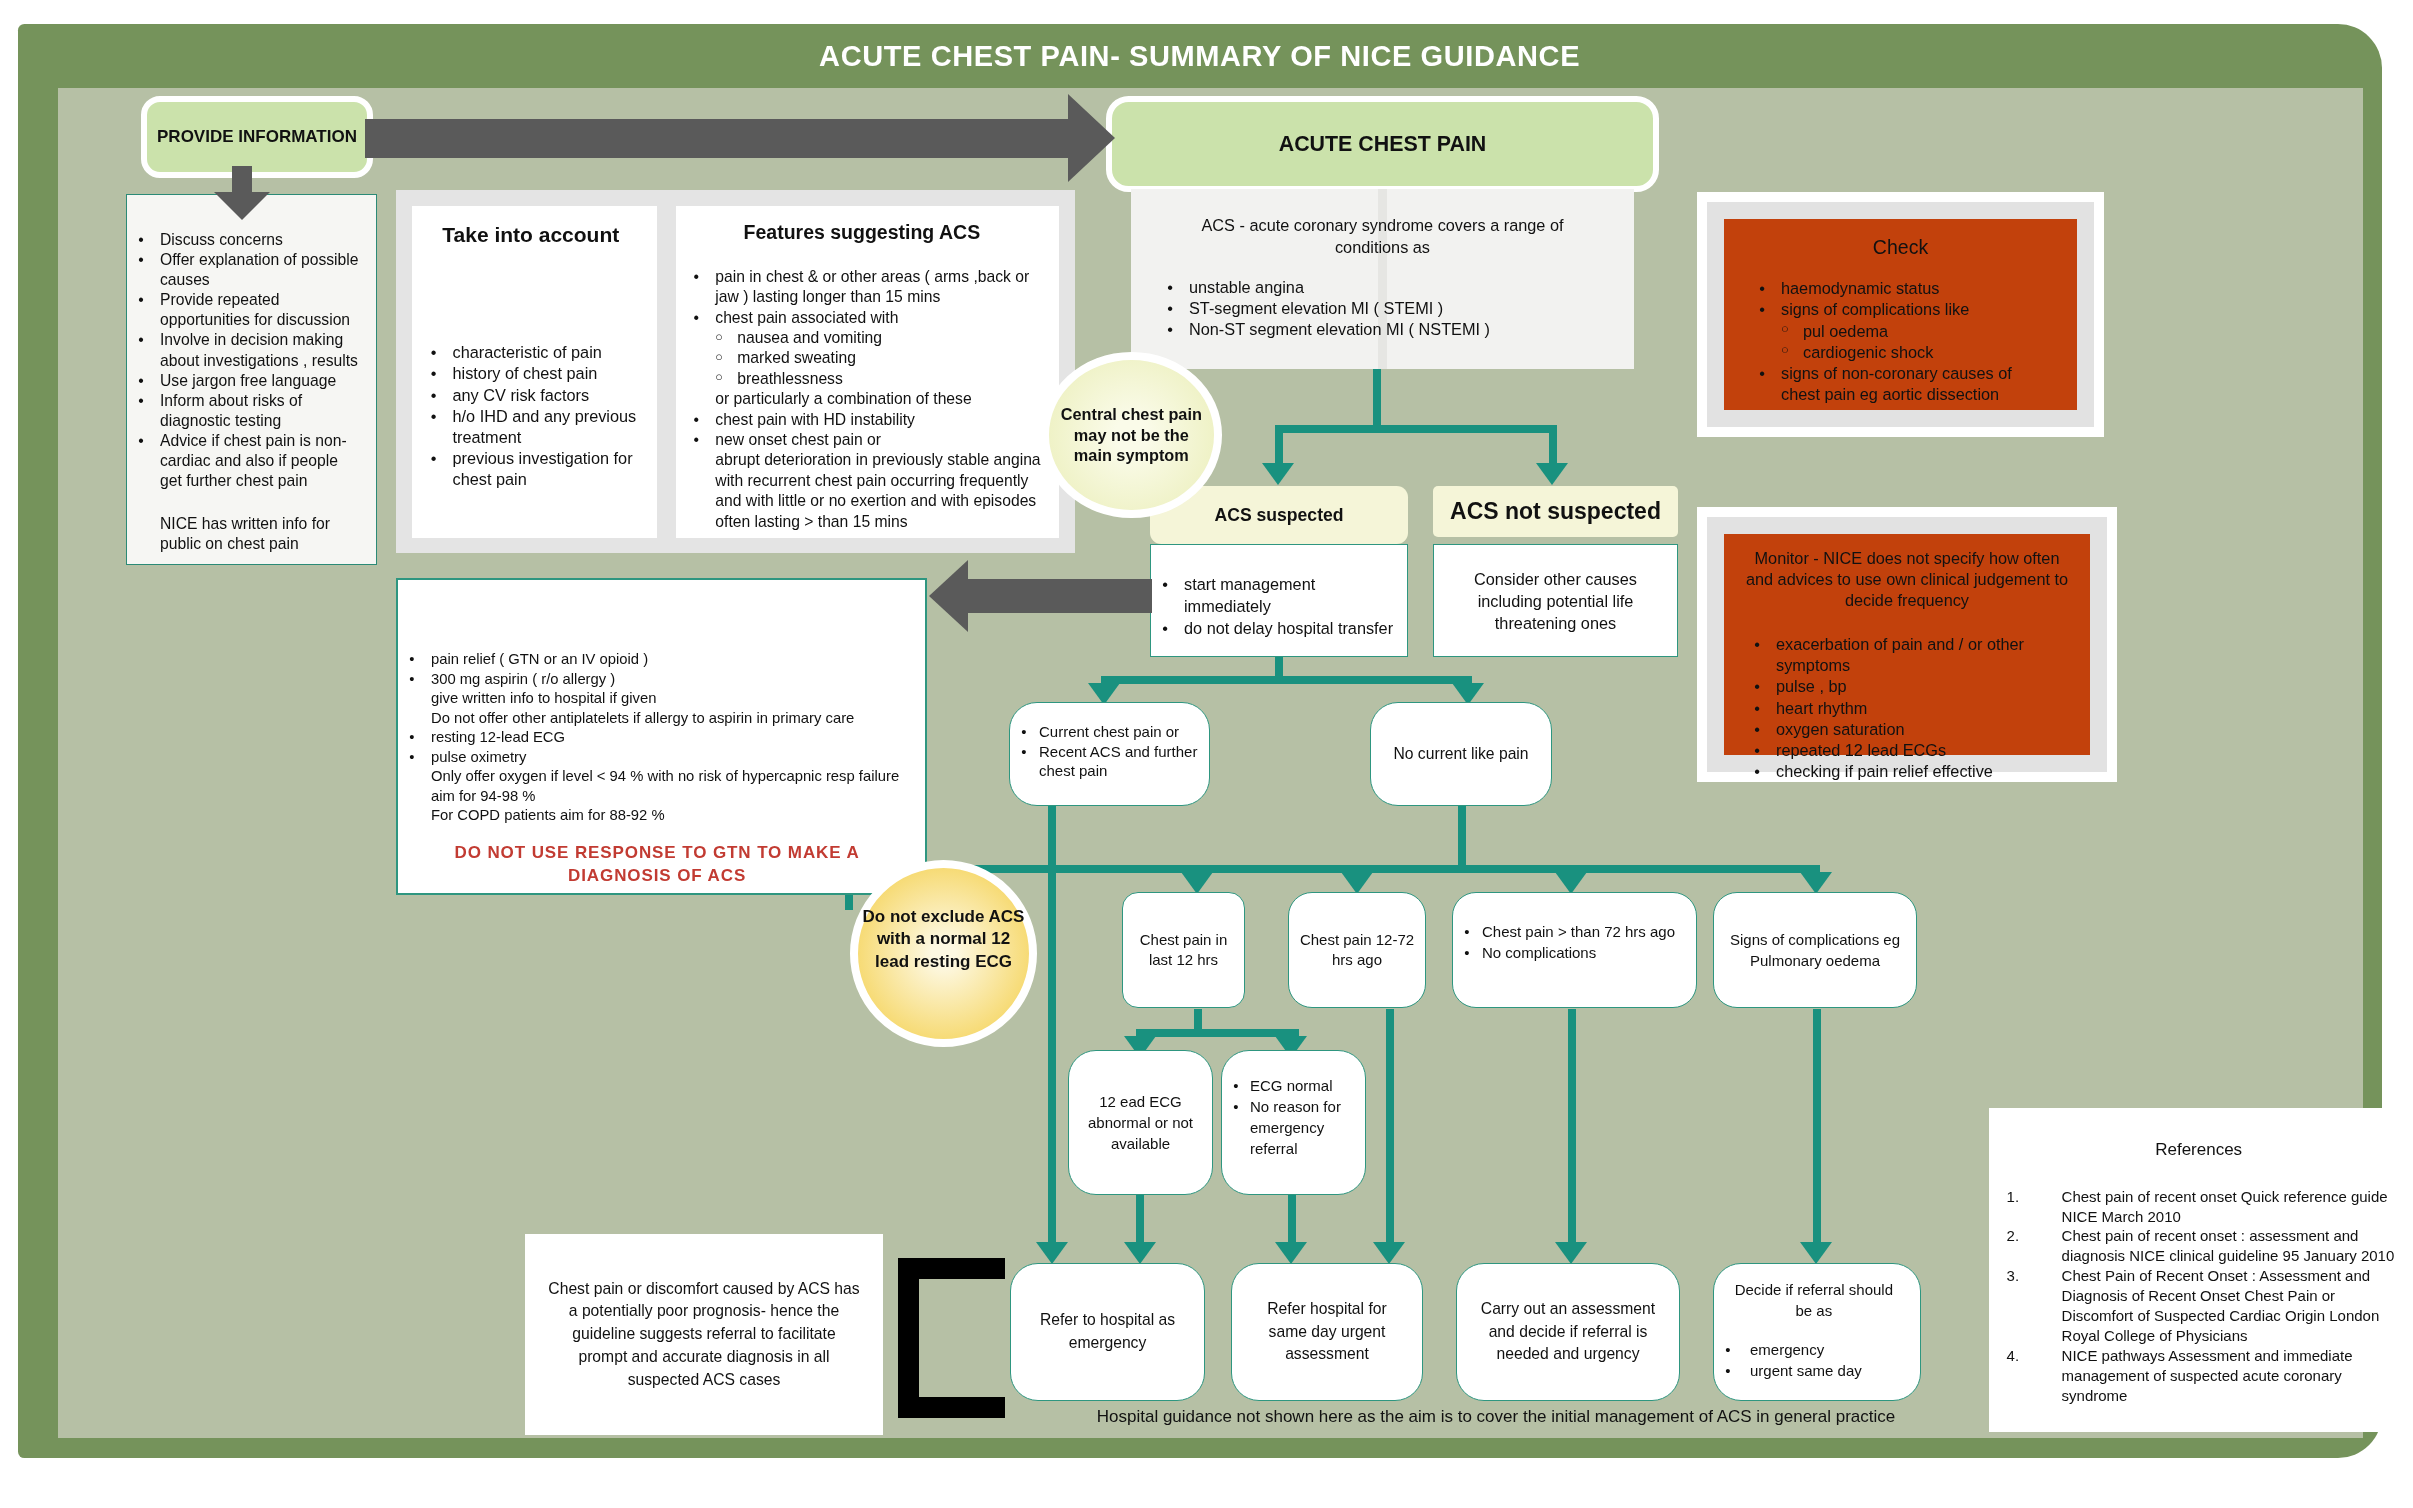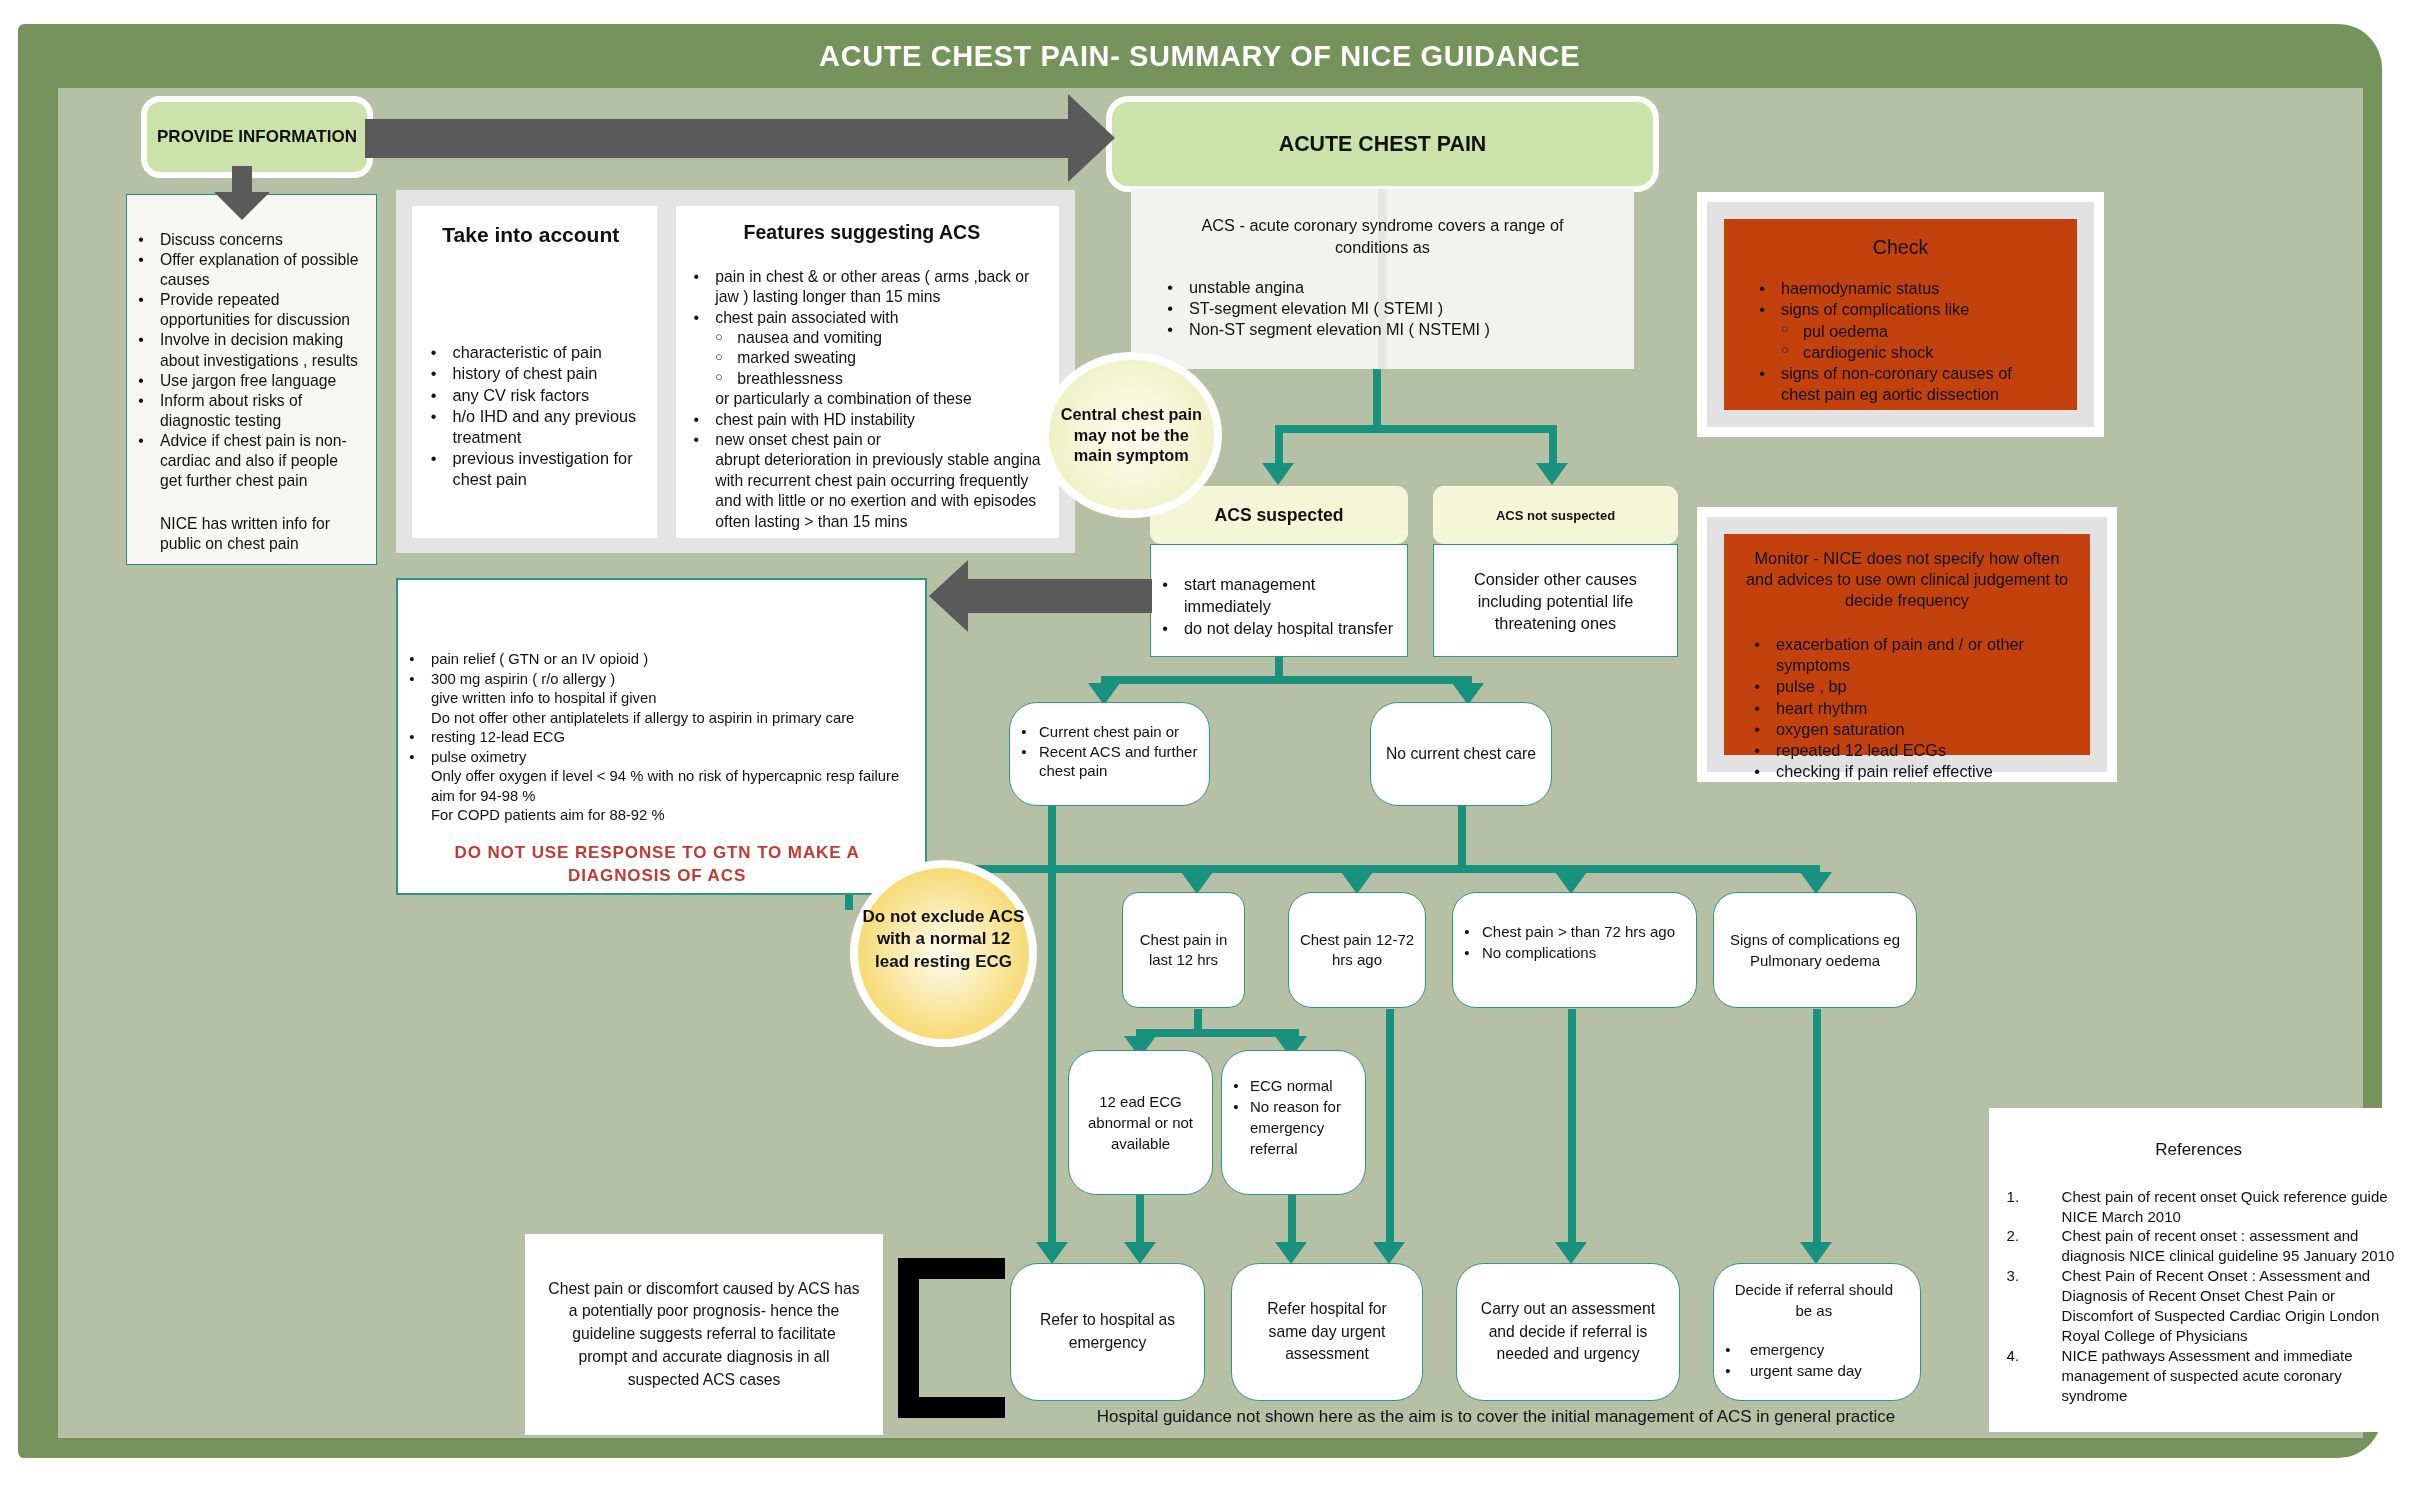--- a/index.html
+++ b/index.html
@@ -167,22 +167,22 @@
   </div>
 
   <div class="panel" style="left:1150px;top:486px;width:258px;height:58px;background:var(--cream);border-radius:11.3px;
        display:flex;align-items:center;justify-content:center;font-weight:bold;font-size:17.6px;z-index:3">
     <span>ACS suspected</span>
   </div>
   <div class="tbox" style="left:1150px;top:544px;width:258px;height:113px;box-sizing:border-box;padding:28px 6.3px 0 0;font-size:16.3px;line-height:1.35">
     <div class="li">start management immediately</div>
     <div class="li">do not delay hospital transfer</div>
   </div>
-  <div class="panel" style="left:1433px;top:486px;width:245px;height:58px;background:var(--cream);border-radius:11px;
-       display:flex;align-items:center;justify-content:center;font-weight:bold;font-size:13px;z-index:3">
+  <div class="panel" style="left:1433px;top:486px;width:245px;height:51px;background:var(--cream);border-radius:5px;
+       display:flex;align-items:center;justify-content:center;font-weight:bold;font-size:23px;z-index:3">
     <span>ACS not suspected</span>
   </div>
   <div class="tbox center-flex" style="left:1433px;top:544px;width:245px;height:113px;box-sizing:border-box;padding:0 15px;font-size:16.3px;line-height:1.35">
     <span>Consider other causes including potential life threatening ones</span>
   </div>
 
   <div class="framed" style="left:1697px;top:507px;width:420px;height:275px;box-sizing:border-box">
     <div class="framed-in" style="font-size:16.3px;line-height:1.3;padding:14px 19px">
       <div style="text-align:center;font-size:16.3px;margin-bottom:22.6px">Monitor - NICE does not specify how often and advices to use own clinical judgement to decide frequency</div>
       <div class="li">exacerbation of pain and / or other symptoms</div>
@@ -206,21 +206,21 @@
     <div class="li c">aim for 94-98 %</div>
     <div class="li c">For COPD patients aim for 88-92 %</div>
     <div style="margin-top:16.3px;text-align:center;color:var(--red);font-weight:bold;font-size:17px;letter-spacing:0.9px;padding:0 38px">DO NOT USE RESPONSE TO GTN TO MAKE A DIAGNOSIS OF ACS</div>
   </div>
 
   <div class="rbox" style="left:1009px;top:702px;width:201px;height:104px;box-sizing:border-box;padding:19px 6.3px 0 0;font-size:15px;line-height:1.3">
     <div class="li" style="padding-left:29px">Current chest pain or</div>
     <div class="li" style="padding-left:29px">Recent ACS and further chest pain</div>
   </div>
   <div class="rbox center-flex" style="left:1370px;top:702px;width:182px;height:104px;box-sizing:border-box;padding:0 11.3px;font-size:15.7px">
-    <span>No current chest care</span>
+    <span>No current like pain</span>
   </div>
 
   <div class="circle" style="left:850px;top:860px;width:166px;height:166px;font-size:17px;line-height:1.3;padding:2.5px;border-width:8.8px;
        background:radial-gradient(circle, #FDF8E2 10%, #F5D45C 85%)">
     <span style="position:relative;top:-14px">Do not exclude ACS with a normal 12 lead resting ECG</span>
   </div>
 
   <div class="rbox center-flex" style="left:1122px;top:892px;width:123px;height:116px;border-radius:16px;font-size:15px;line-height:1.35;padding:0 8.8px;box-sizing:border-box">
     <span>Chest pain in last 12 hrs</span>
   </div>

